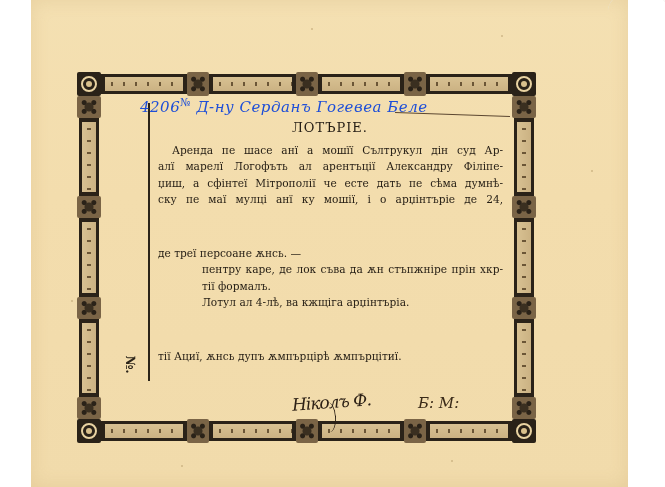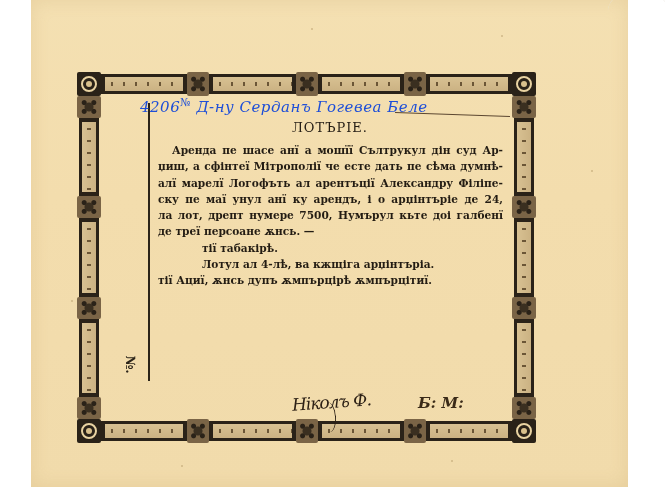--- a/index.html
+++ b/index.html
@@ -70,30 +70,30 @@
 
   .handwriting {
     position:absolute; left:140px; top:96px; font-family:"DejaVu Serif", serif; font-style:italic;
     font-size:15px; color:#1d4ed8; letter-spacing:0.5px; white-space:nowrap;
   }
   .handwriting .no { font-size:11px; font-style:normal; vertical-align:super; }
   .hand-line { position:absolute; left:395px; top:114px; width:115px; height:1px; background:#5b4630; transform:rotate(2deg); }
 
   .title { position:absolute; left:150px; width:360px; top:120px; text-align:center; font-size:13px; letter-spacing:1px; color:#241d14; }
 
-  .body-text { position:absolute; left:158px; top:142px; width:345px; font-size:10.6px; line-height:16.3px; color:#231c13;font-weight:bold; }
+  .body-text { position:absolute; left:158px; top:142px; width:345px; font-size:10.6px; line-height:16.3px; color:#231c13; }
   .body-text p { margin:0; text-align:justify; text-align-last:justify; white-space:nowrap; }
-  .body-text p.last { text-align-last:left; }
+  .body-text p.last { text-align-last:left;margin-top:38px; }
   .body-text p.ind { padding-left:44px; }
   .body-text p.ind3 { padding-left:44px; text-align-last:left; }
   .body-text p.ind4 { padding-left:14px; }
 
   .sig1 { position:absolute; left:292px; top:392px; font-style:italic; font-size:17px; color:#2c2015; transform:rotate(-4deg); letter-spacing:-1px; }
   .sig1::after { content:""; position:absolute; left:28px; top:10px; width:14px; height:30px; border-right:1.5px solid #2c2015; border-radius:0 50% 50% 0; }
-  .sig2 { position:absolute; left:418px; top:394px; font-style:italic; font-size:15px; color:#3a2a18;font-weight:bold; }
+  .sig2 { position:absolute; left:418px; top:394px; font-style:italic; font-size:15px; color:#3a2a18; }
 </style>
 </head>
 <body>
 
 <div class="paper">
   <span class="speck" style="left:280px;top:28px"></span>
   <span class="speck" style="left:470px;top:35px"></span>
   <span class="speck" style="left:560px;top:170px"></span>
   <span class="speck" style="left:40px;top:300px"></span>
   <span class="speck" style="left:150px;top:465px"></span>
@@ -150,26 +150,26 @@
 <div class="handwriting">
   <span>4206</span><span class="no">№</span>
   <span>Д-ну Серданъ Гогевеа Беле</span>
 </div>
 <div class="hand-line"></div>
 
 <div class="title">ЛОТЪРIЕ.</div>
 
 <div class="body-text">
   <p class="ind4">Аренда пе шасе анї а мошїї Сълтрукул дін суд Ар-</p>
+  <p>алї марелї Логофъть ал арентъції Александру Філіпе-</p>
   <p>џиш, а сфінтеї Мітрополії че есте дать пе сѣма думнѣ-</p>
-  <p>алї марелї Логофъть ал арентъції Александру Філіпе-</p>
-  <p>ску пе маї унул анї ку арендъ, і о арџінтъріе де 24,</p>
-  <p>ла лот, дрепт нумере 7500, Нумърул кьте доі галбенї</p>
+  <p>ску пе маї мулці анї ку мошії, і о арџінтъріе де 24,</p>
   <p class="last">де треї персоане ѫнсь. —</p>
 
-  <p class="ind3">тії табакірѣ.</p>
+  <p class="ind">пентру каре, де лок съва да ѫн стъпжніре прін хкр-</p>
+  <p class="ind3">тії формалъ.</p>
   <p class="ind3">Лотул ал 4-лѣ, ва кжщіга арџінтъріа.</p>
 
   <p class="last">тії Ациї, ѫнсь дупъ ѫмпърцірѣ ѫмпърцітиї.</p>
 </div>
 
 <div class="sig1">Ніколъ Ф.</div>
 <div class="sig2">Б: М:</div>
 
 </body></html>

